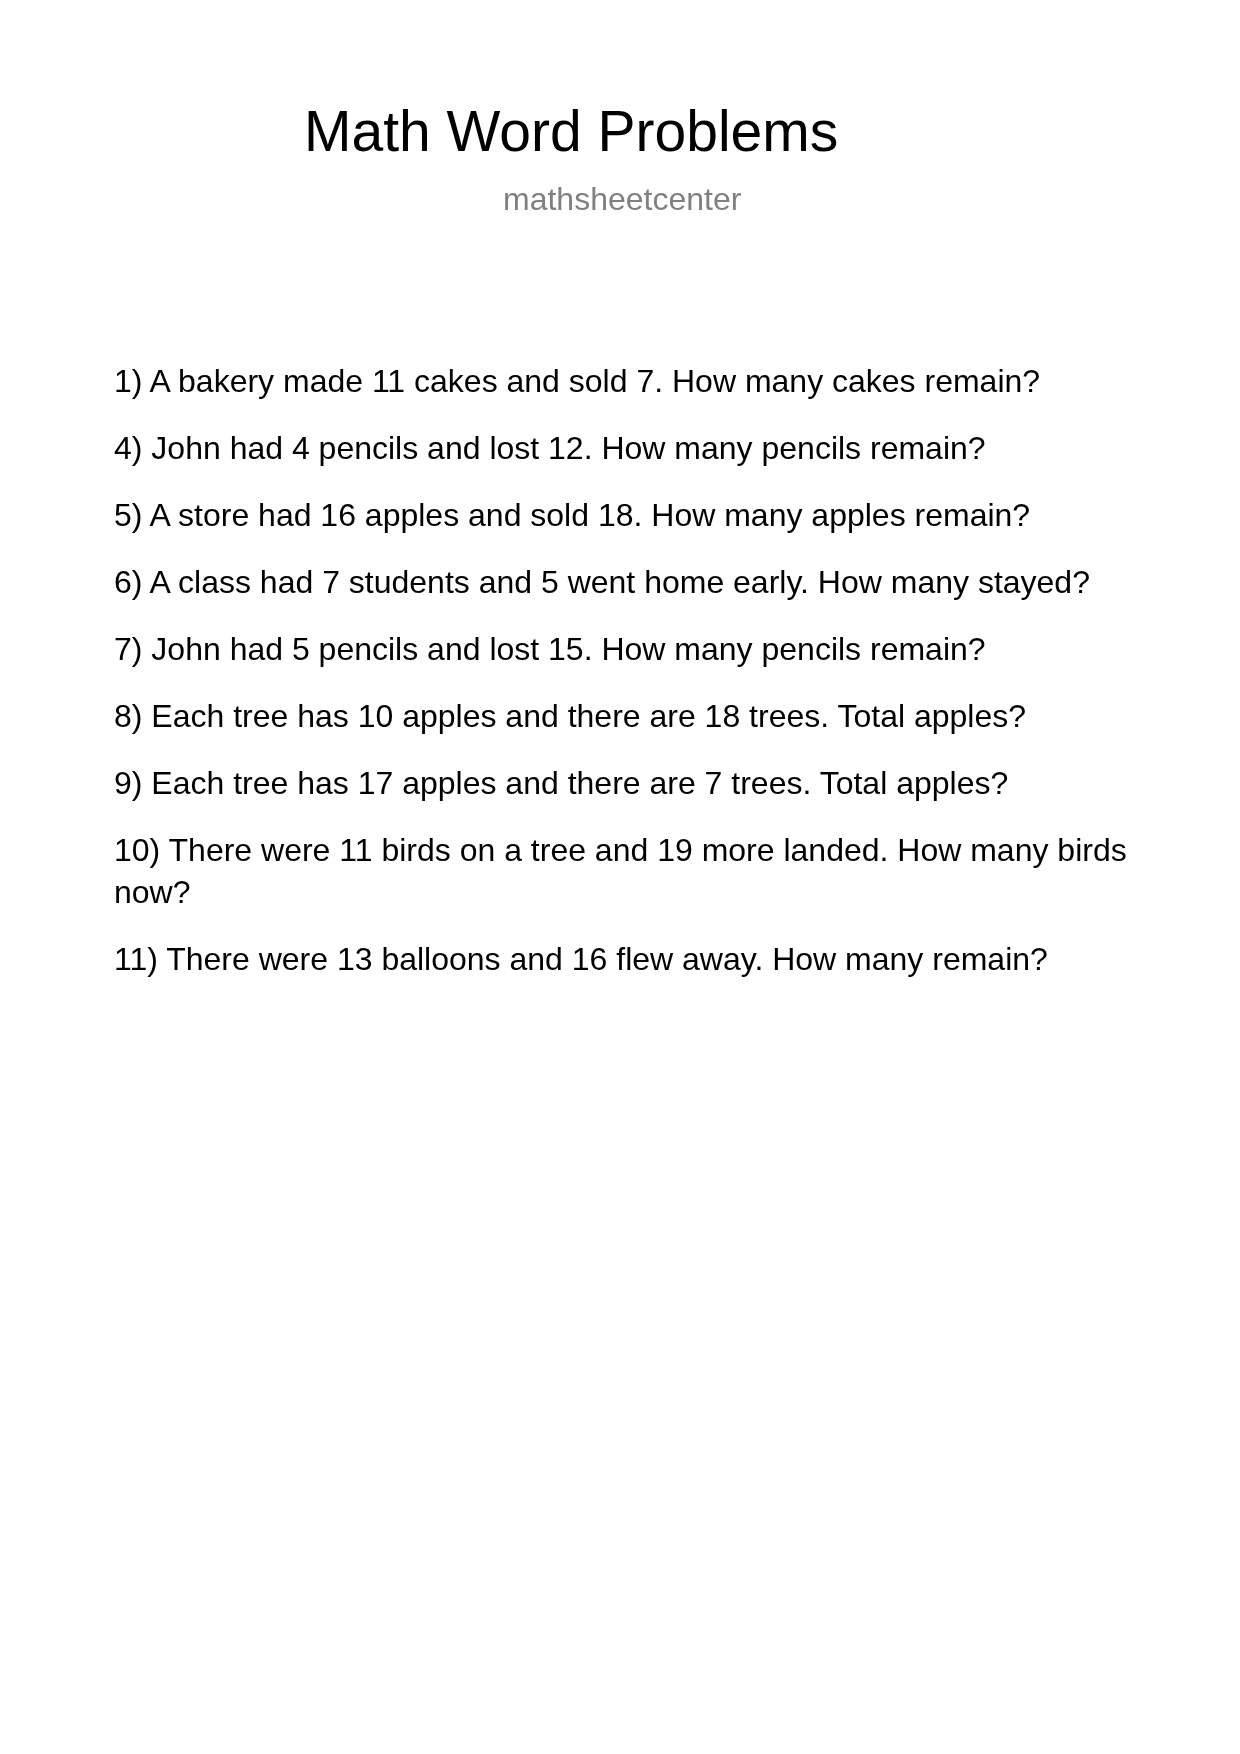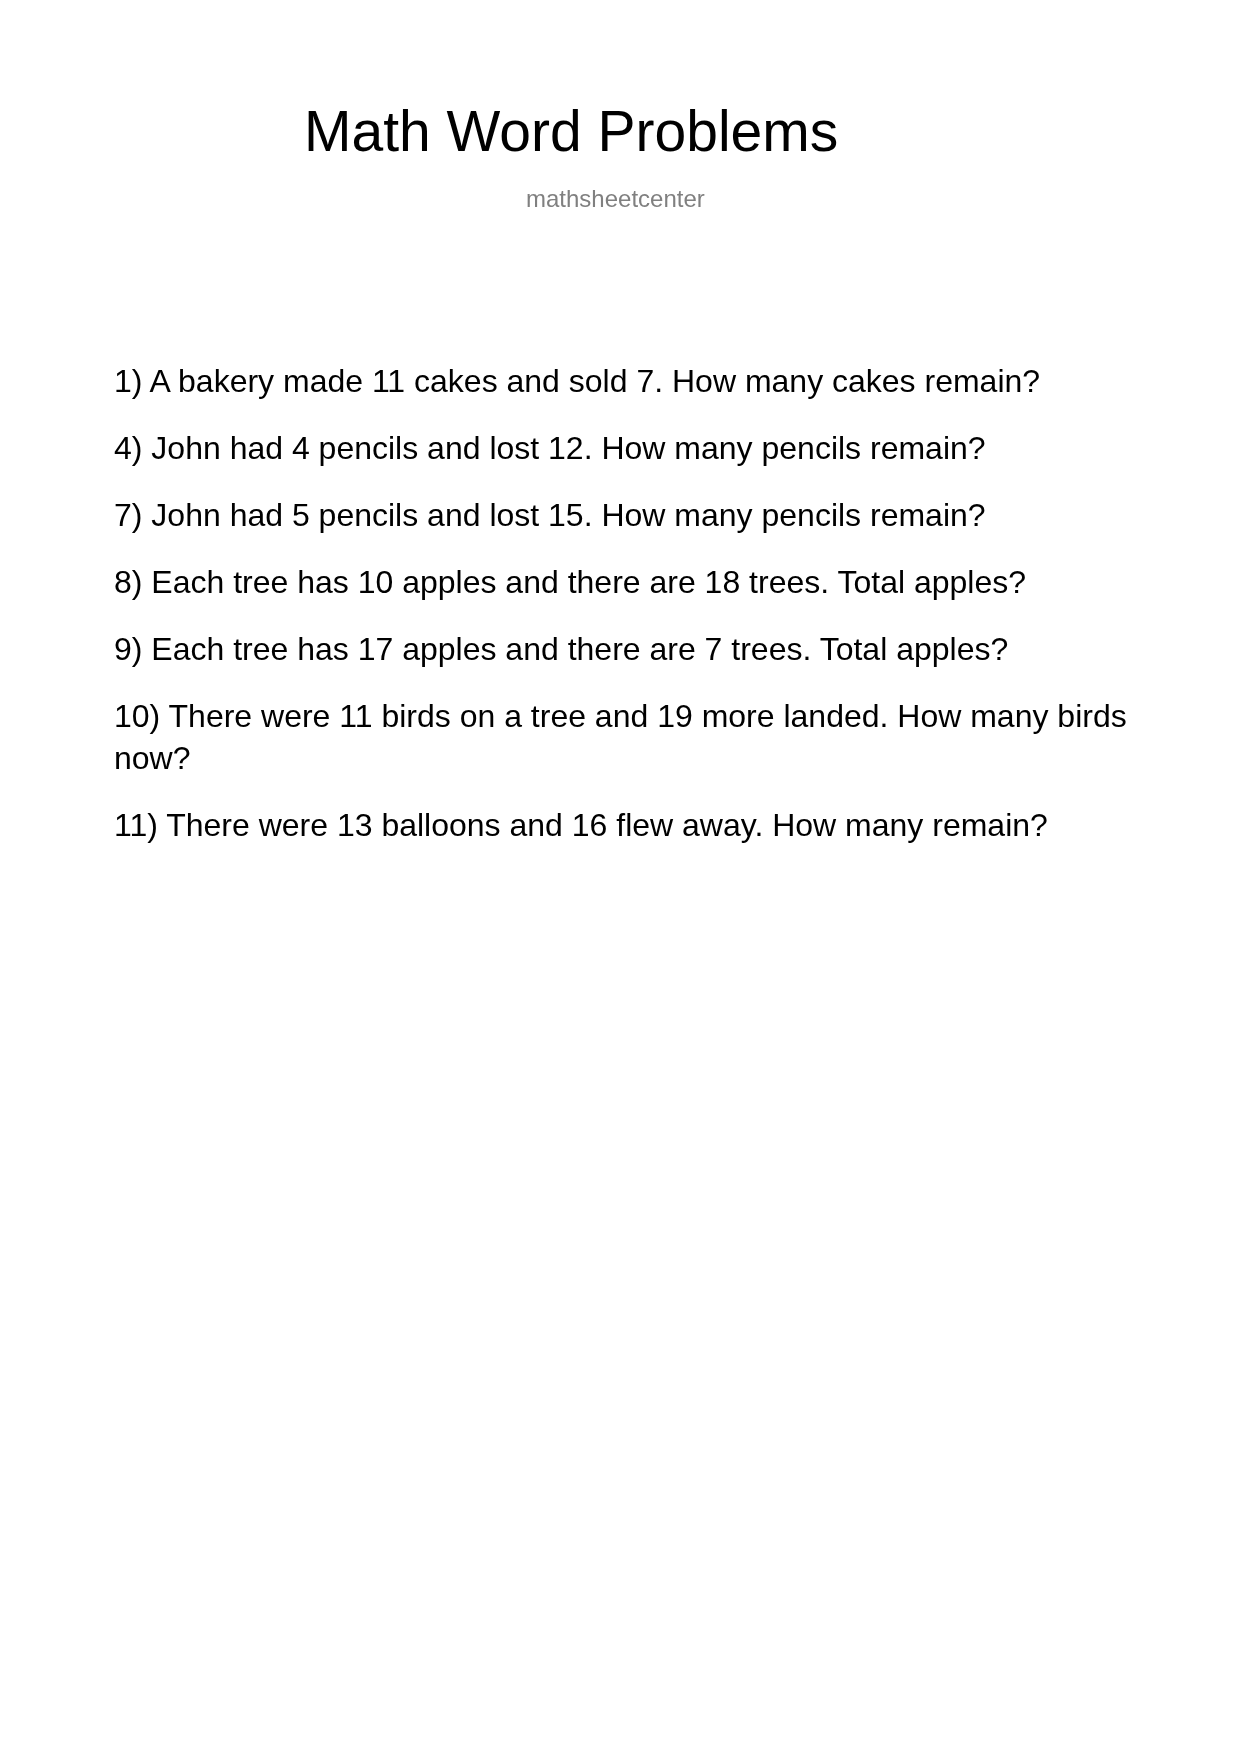--- a/index.html
+++ b/index.html
@@ -28,23 +28,23 @@
       top: 98px;
       margin: 0;
       font-size: 57px;
       line-height: 66px;
       font-weight: normal;
       color: #000000;
       white-space: nowrap;
     }
     .subtitle {
       position: absolute;
-      left: 526px;
+      left: 503px;
       top: 181px;
-      font-size: 24px;
+      font-size: 32px;
       line-height: 36px;
       color: #808080;
       white-space: nowrap;
     }
     .problems {
       position: absolute;
       left: 102px;
       top: 348px;
       width: 1040px;
       margin: 12px;
@@ -61,19 +61,21 @@
 </head>
 <body>
 
 <div class="page">
   <h1 class="title">Math Word Problems</h1>
   <div class="subtitle">mathsheetcenter</div>
 
   <ol class="problems">
     <li class="problem">1) A bakery made 11 cakes and sold 7. How many cakes remain?</li>
     <li class="problem">4) John had 4 pencils and lost 12. How many pencils remain?</li>
+    <li class="problem">5) A store had 16 apples and sold 18. How many apples remain?</li>
+    <li class="problem">6) A class had 7 students and 5 went home early. How many stayed?</li>
     <li class="problem">7) John had 5 pencils and lost 15. How many pencils remain?</li>
     <li class="problem">8) Each tree has 10 apples and there are 18 trees. Total apples?</li>
     <li class="problem">9) Each tree has 17 apples and there are 7 trees. Total apples?</li>
     <li class="problem">10) There were 11 birds on a tree and 19 more landed. How many birds now?</li>
     <li class="problem">11) There were 13 balloons and 16 flew away. How many remain?</li>
   </ol>
 </div>
 
 </body></html>

